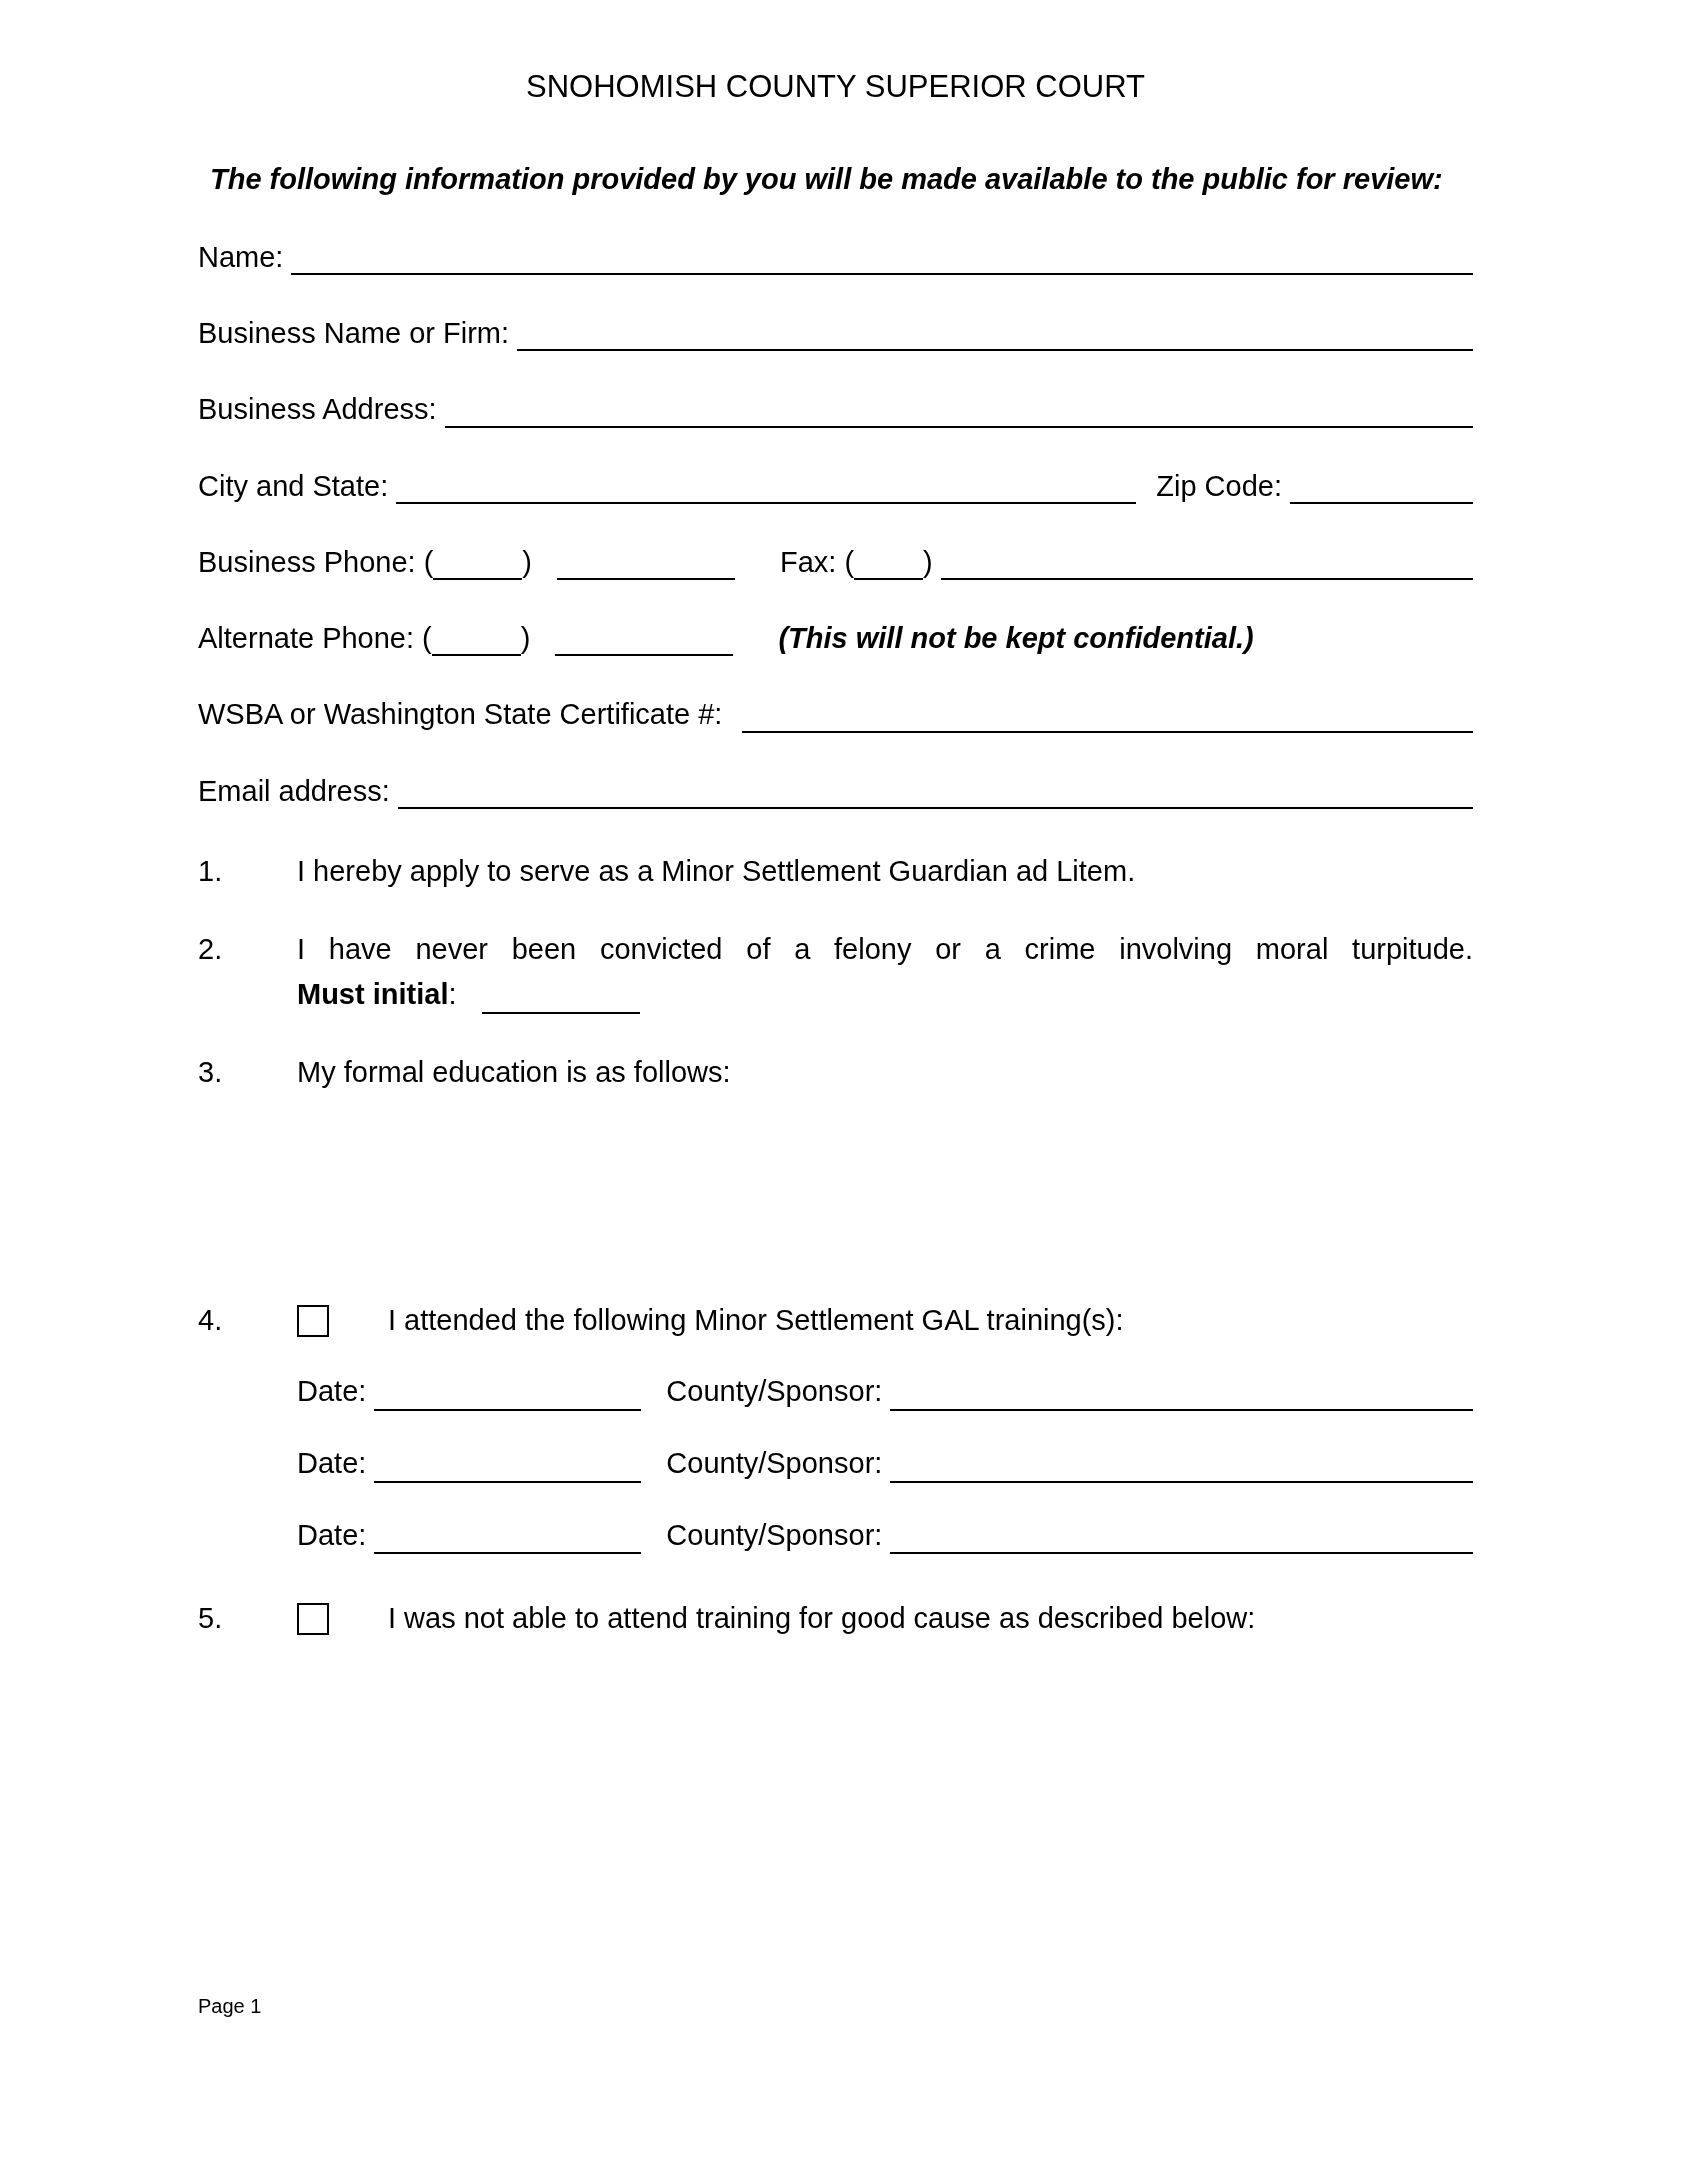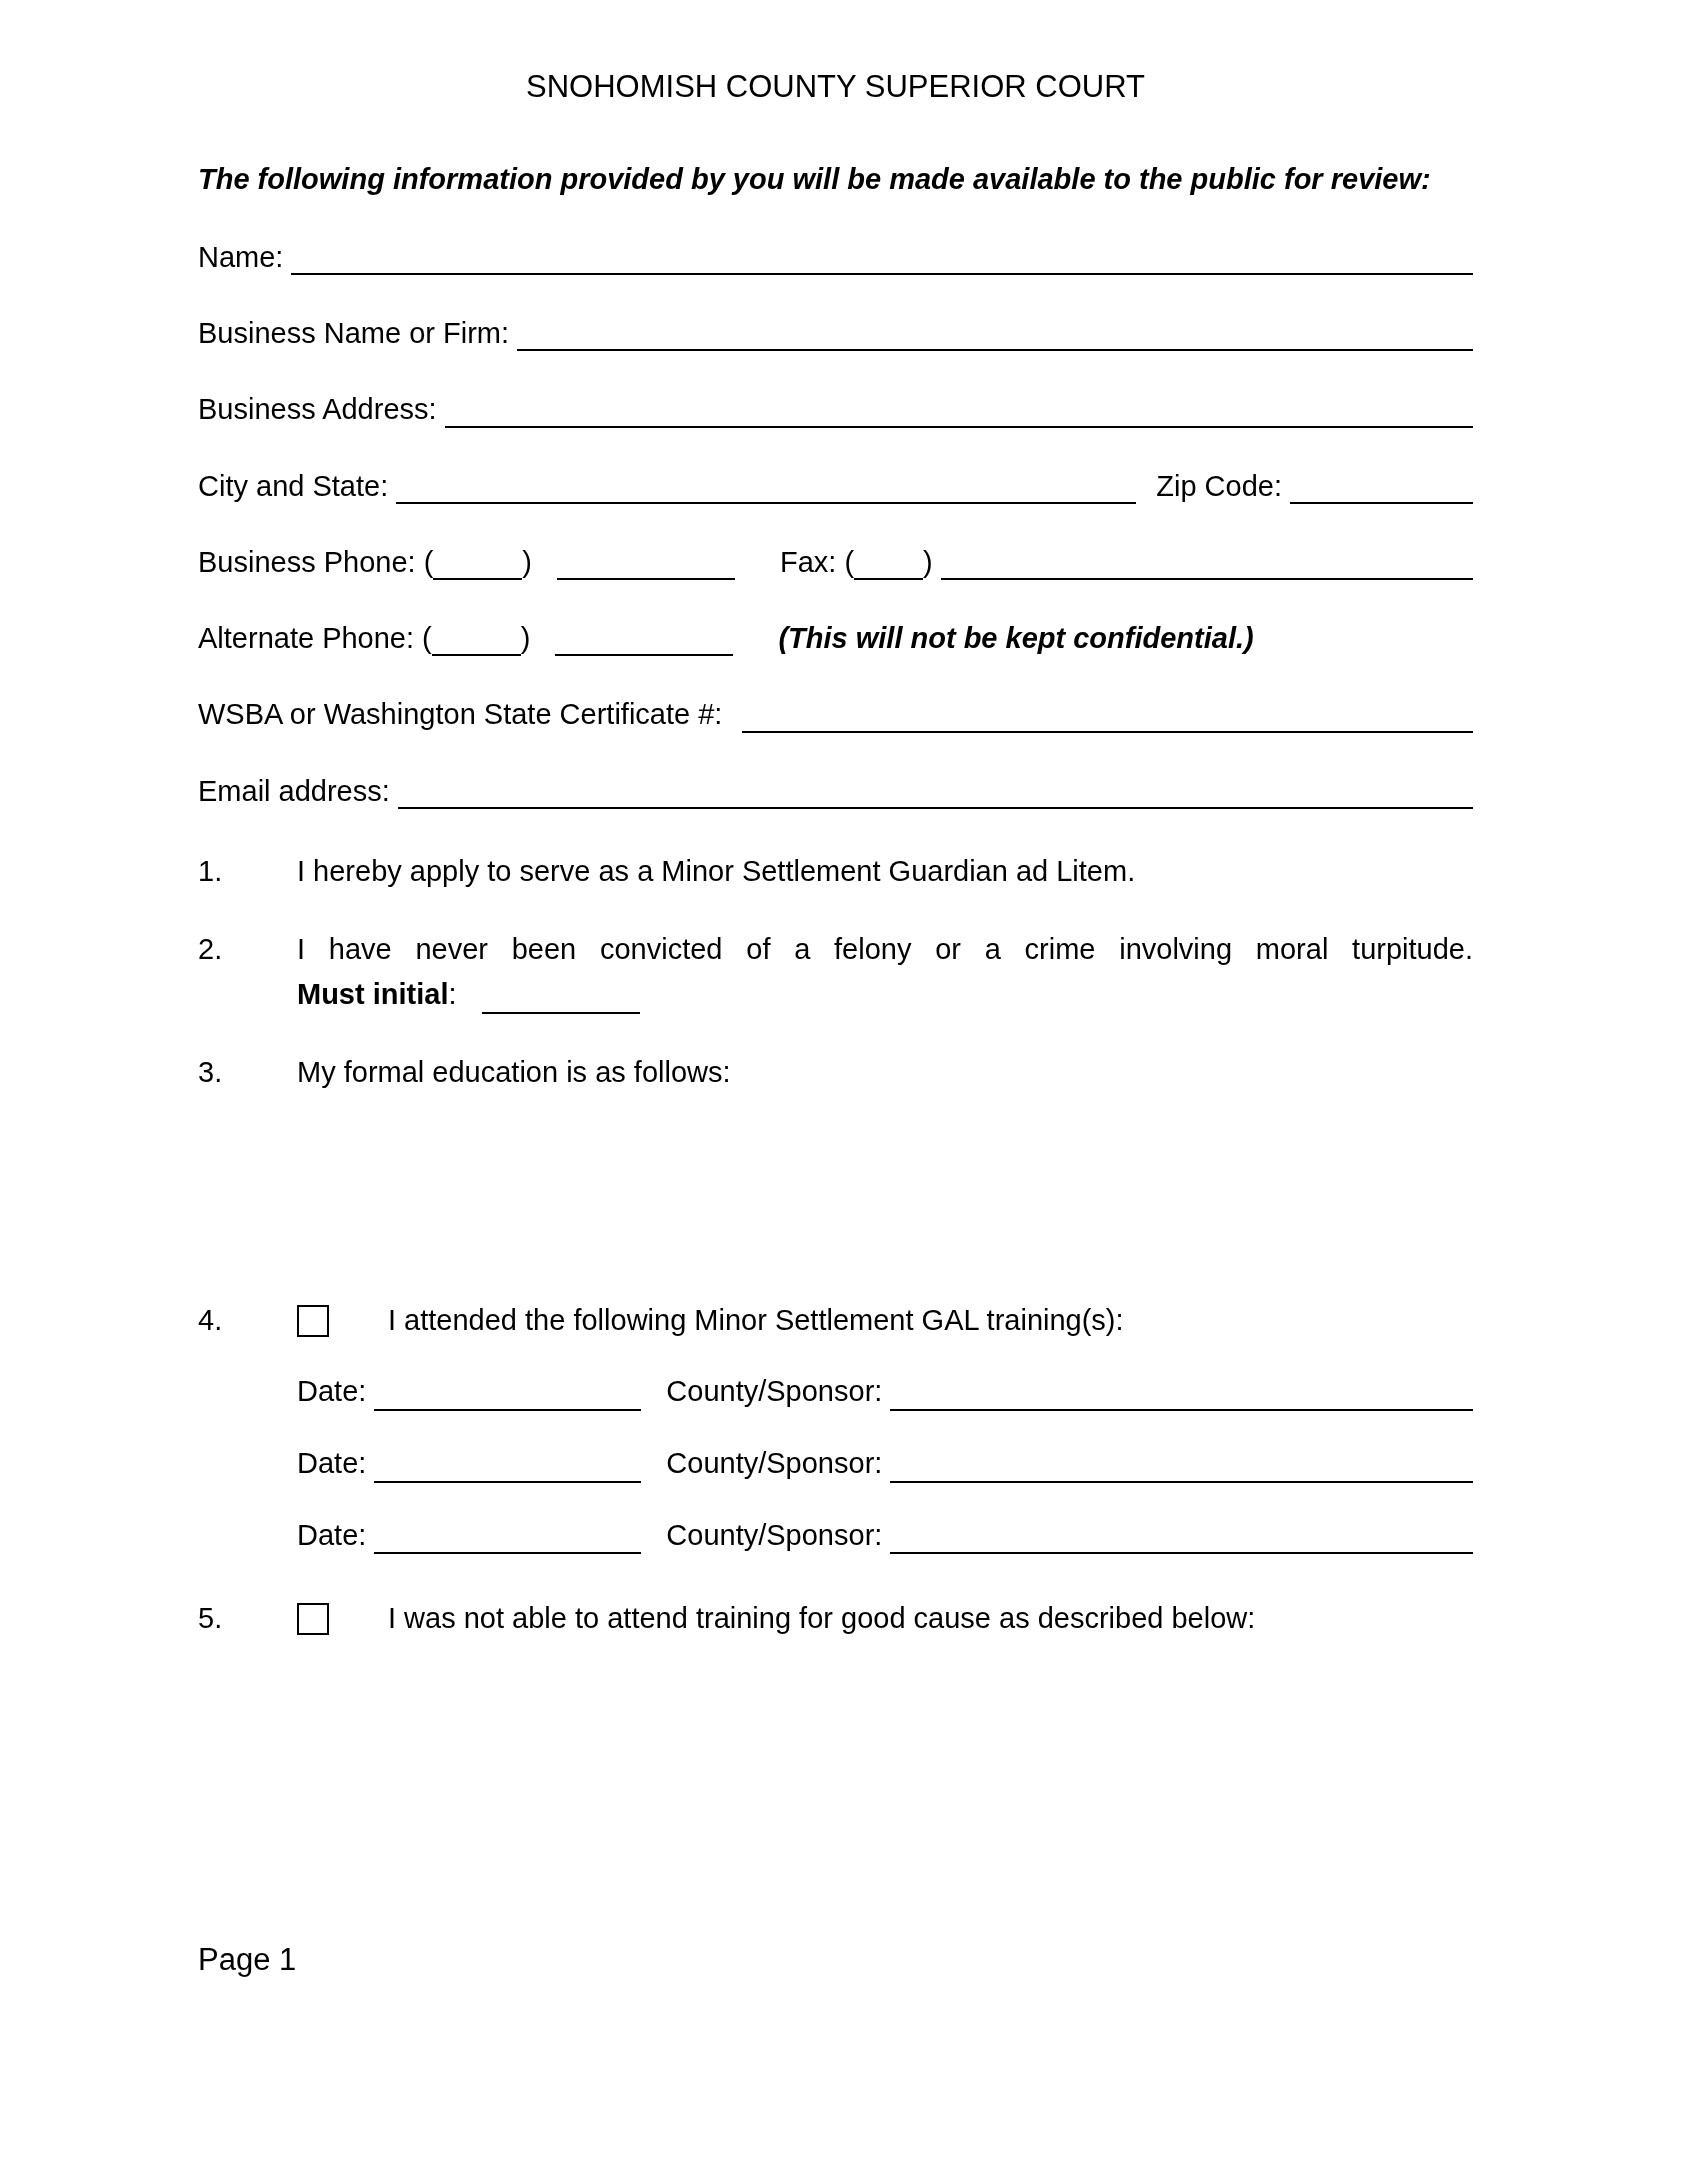--- a/index.html
+++ b/index.html
@@ -12,21 +12,21 @@
     color: #000000;
     font-family: "Liberation Sans", sans-serif;
     font-size: 29px;
     overflow: hidden;
   }
   .content { padding: 67px 210px 0 198px; }
 
   .title-block { text-align: center; font-weight: normal; font-size: 31px; line-height: 1.32; }
 
   .intro {
-    margin: 51px 0 0 0;
+    margin: 51px 0 0 12px;
     font-weight: bold;
     font-style: italic;
     font-size: 29px;
     line-height: 1.38;
   }
 
   .row { display: flex; align-items: flex-end; margin-top: 40px; line-height: 1.25; }
   .lbl { white-space: nowrap; }
   .line { display: inline-block; border-bottom: 2px solid #000; height: 34px; flex: 0 0 auto; }
   .flex1 { flex: 1 1 auto; }
@@ -55,21 +55,21 @@
   .check-row { display: flex; align-items: center; text-align: center; }
   .checkbox {
     flex: 0 0 32px;
     width: 32px; height: 32px;
     border: 2px solid #000;
     background: #fff;
     margin-right: 59px;
   }
   .date-row { display: flex; align-items: flex-end; margin-top: 34px; }
 
-  .footer { position: absolute; left: 198px; top: 1942px; font-size: 31px; }
+  .footer { position: absolute; left: 198px; top: 1995px; font-size: 20px; }
 </style>
 </head>
 <body>
 
 <div class="page">
   <div class="content">
 
     <div class="title-block">
       <div>SNOHOMISH COUNTY SUPERIOR COURT</div>
     </div>

